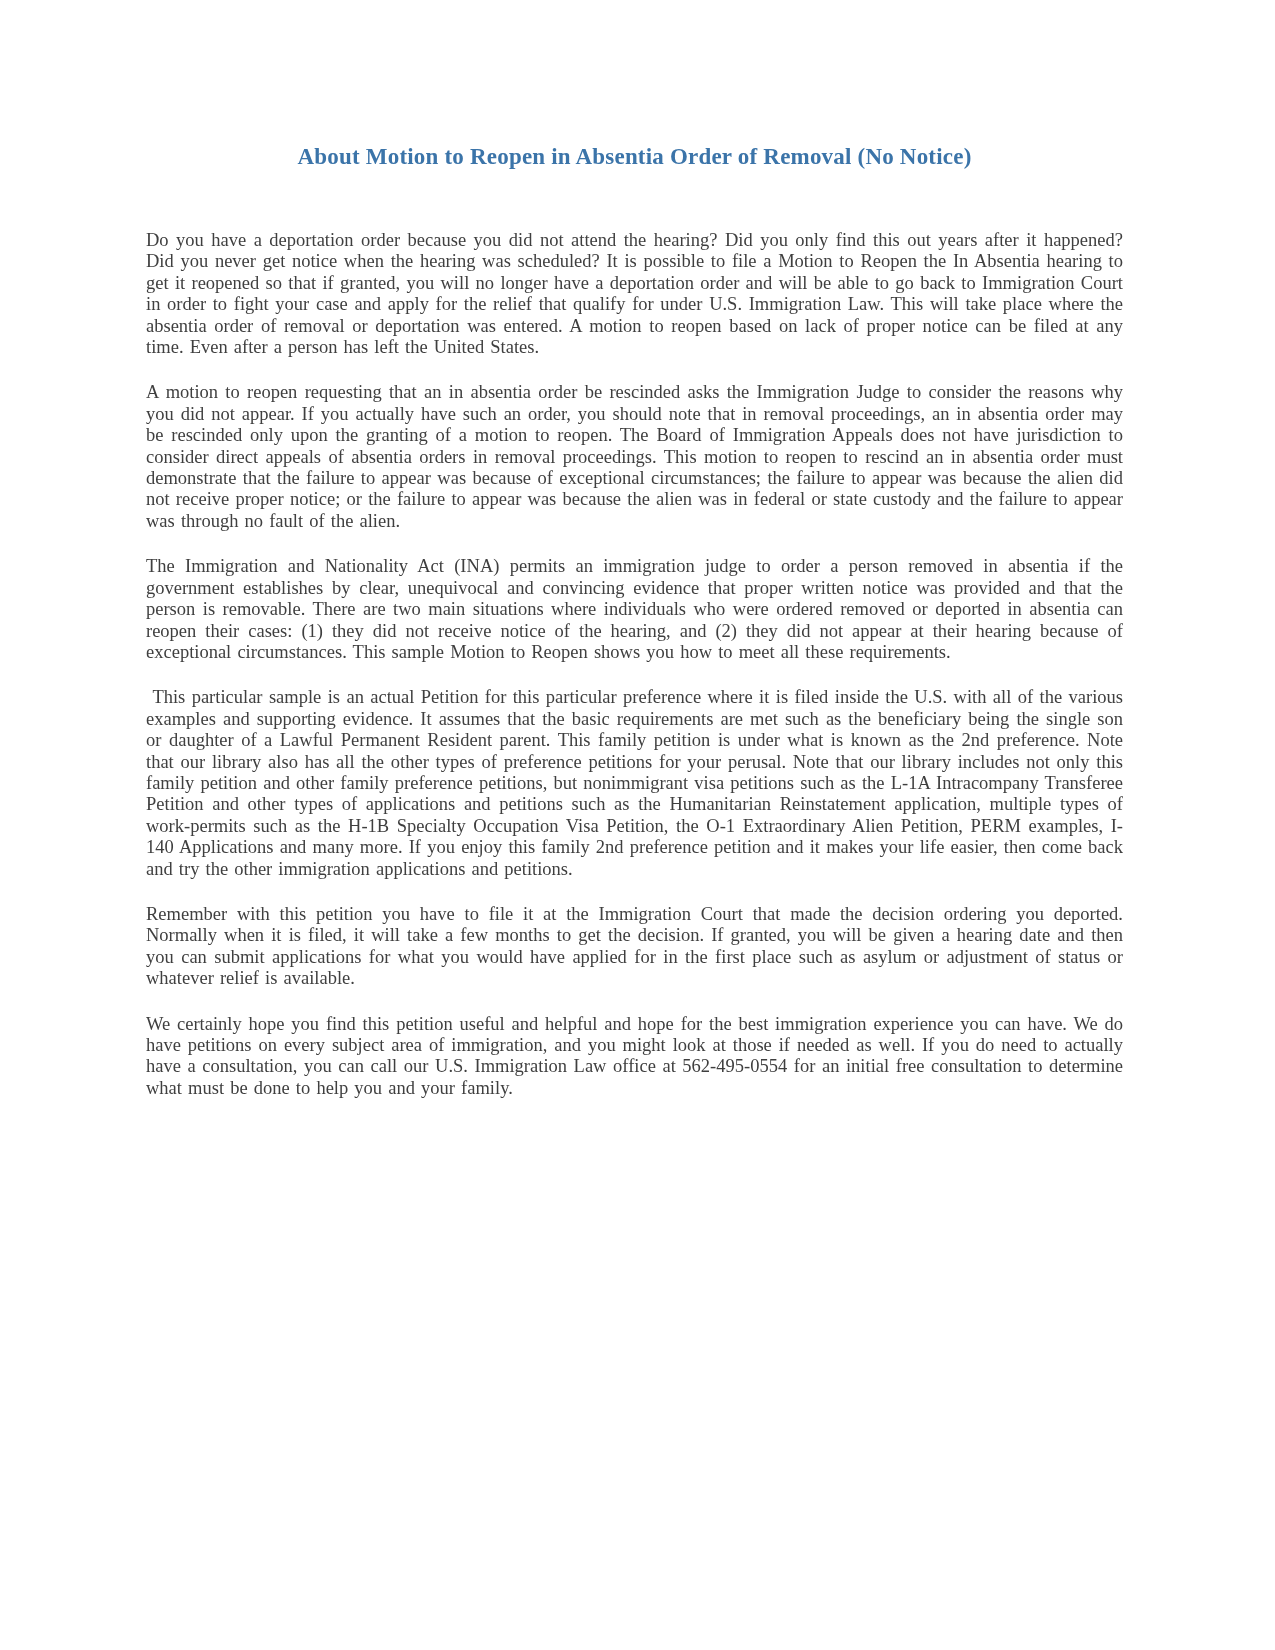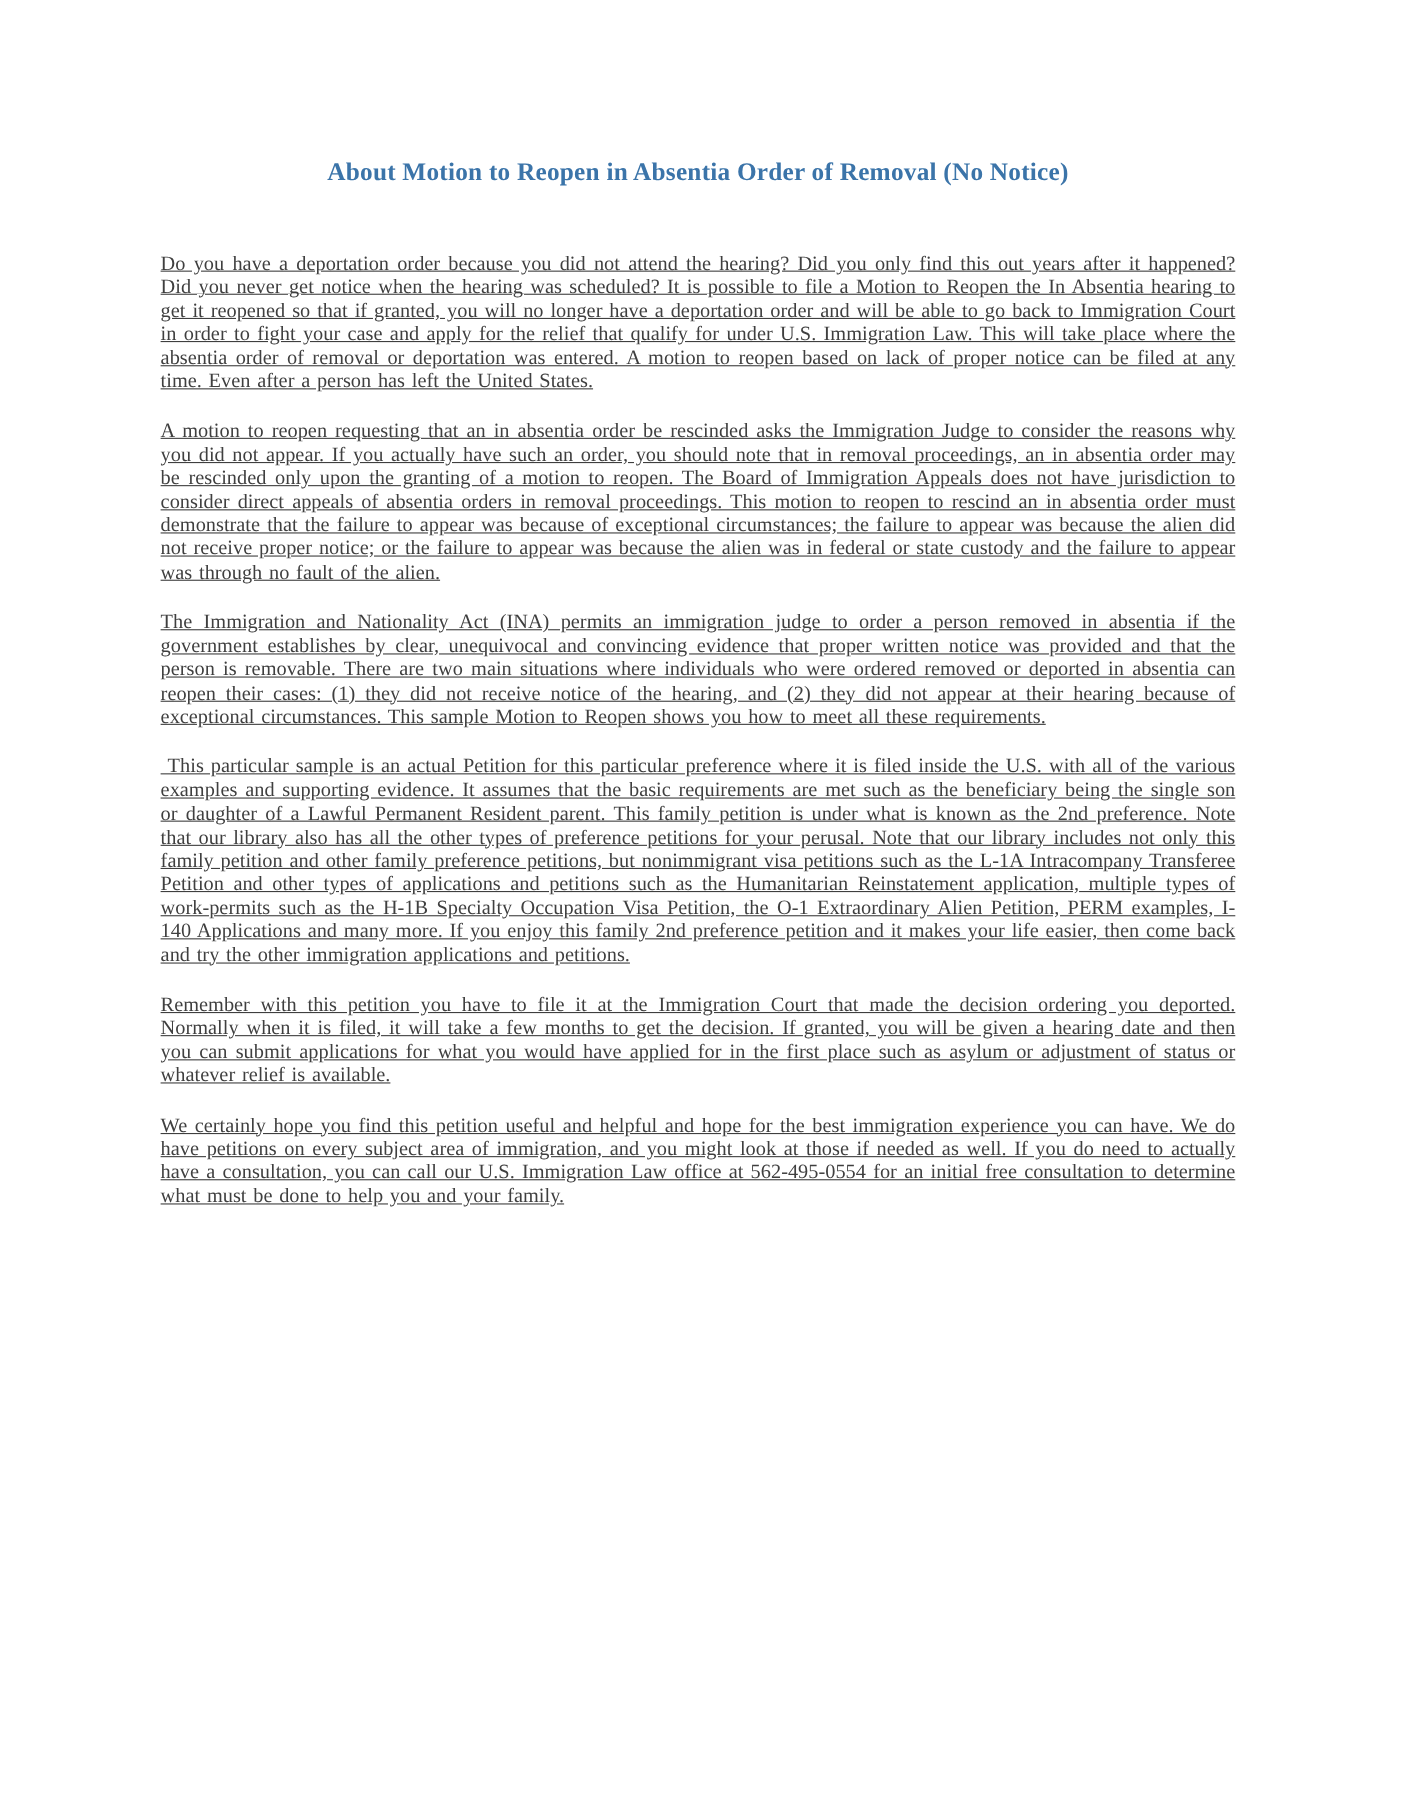--- a/index.html
+++ b/index.html
@@ -37,21 +37,20 @@
     letter-spacing:0.2px;
   }
   .doc-paragraphs p{
     margin:0 0 24px 0;
     font-size:18.5px;
     line-height:21.4px;
     text-align:justify;
     text-justify:inter-word;
     color:var(--body-color);
     word-spacing:1.5px;
-    text-decoration:underline;
   }
   .footer-divider{
     position:absolute;
     left:150px;
     top:1501px;
     width:975px;
     height:2px;
     background:var(--divider-color);
   }
 </style>

